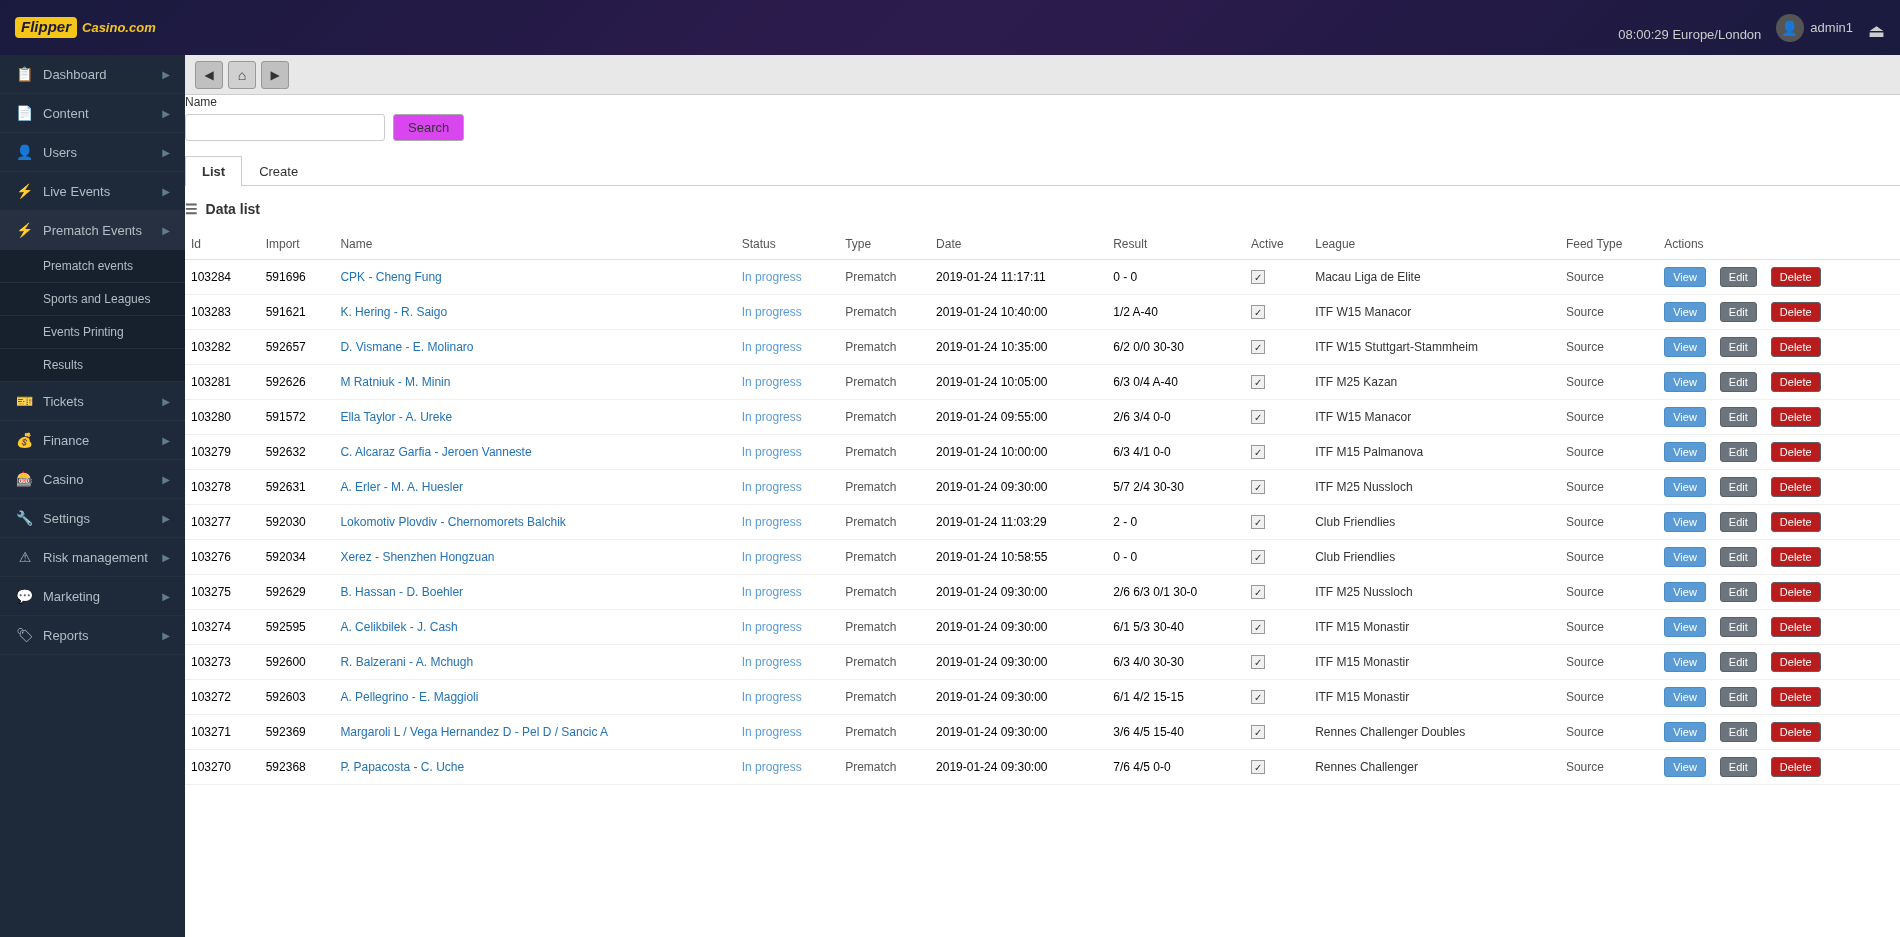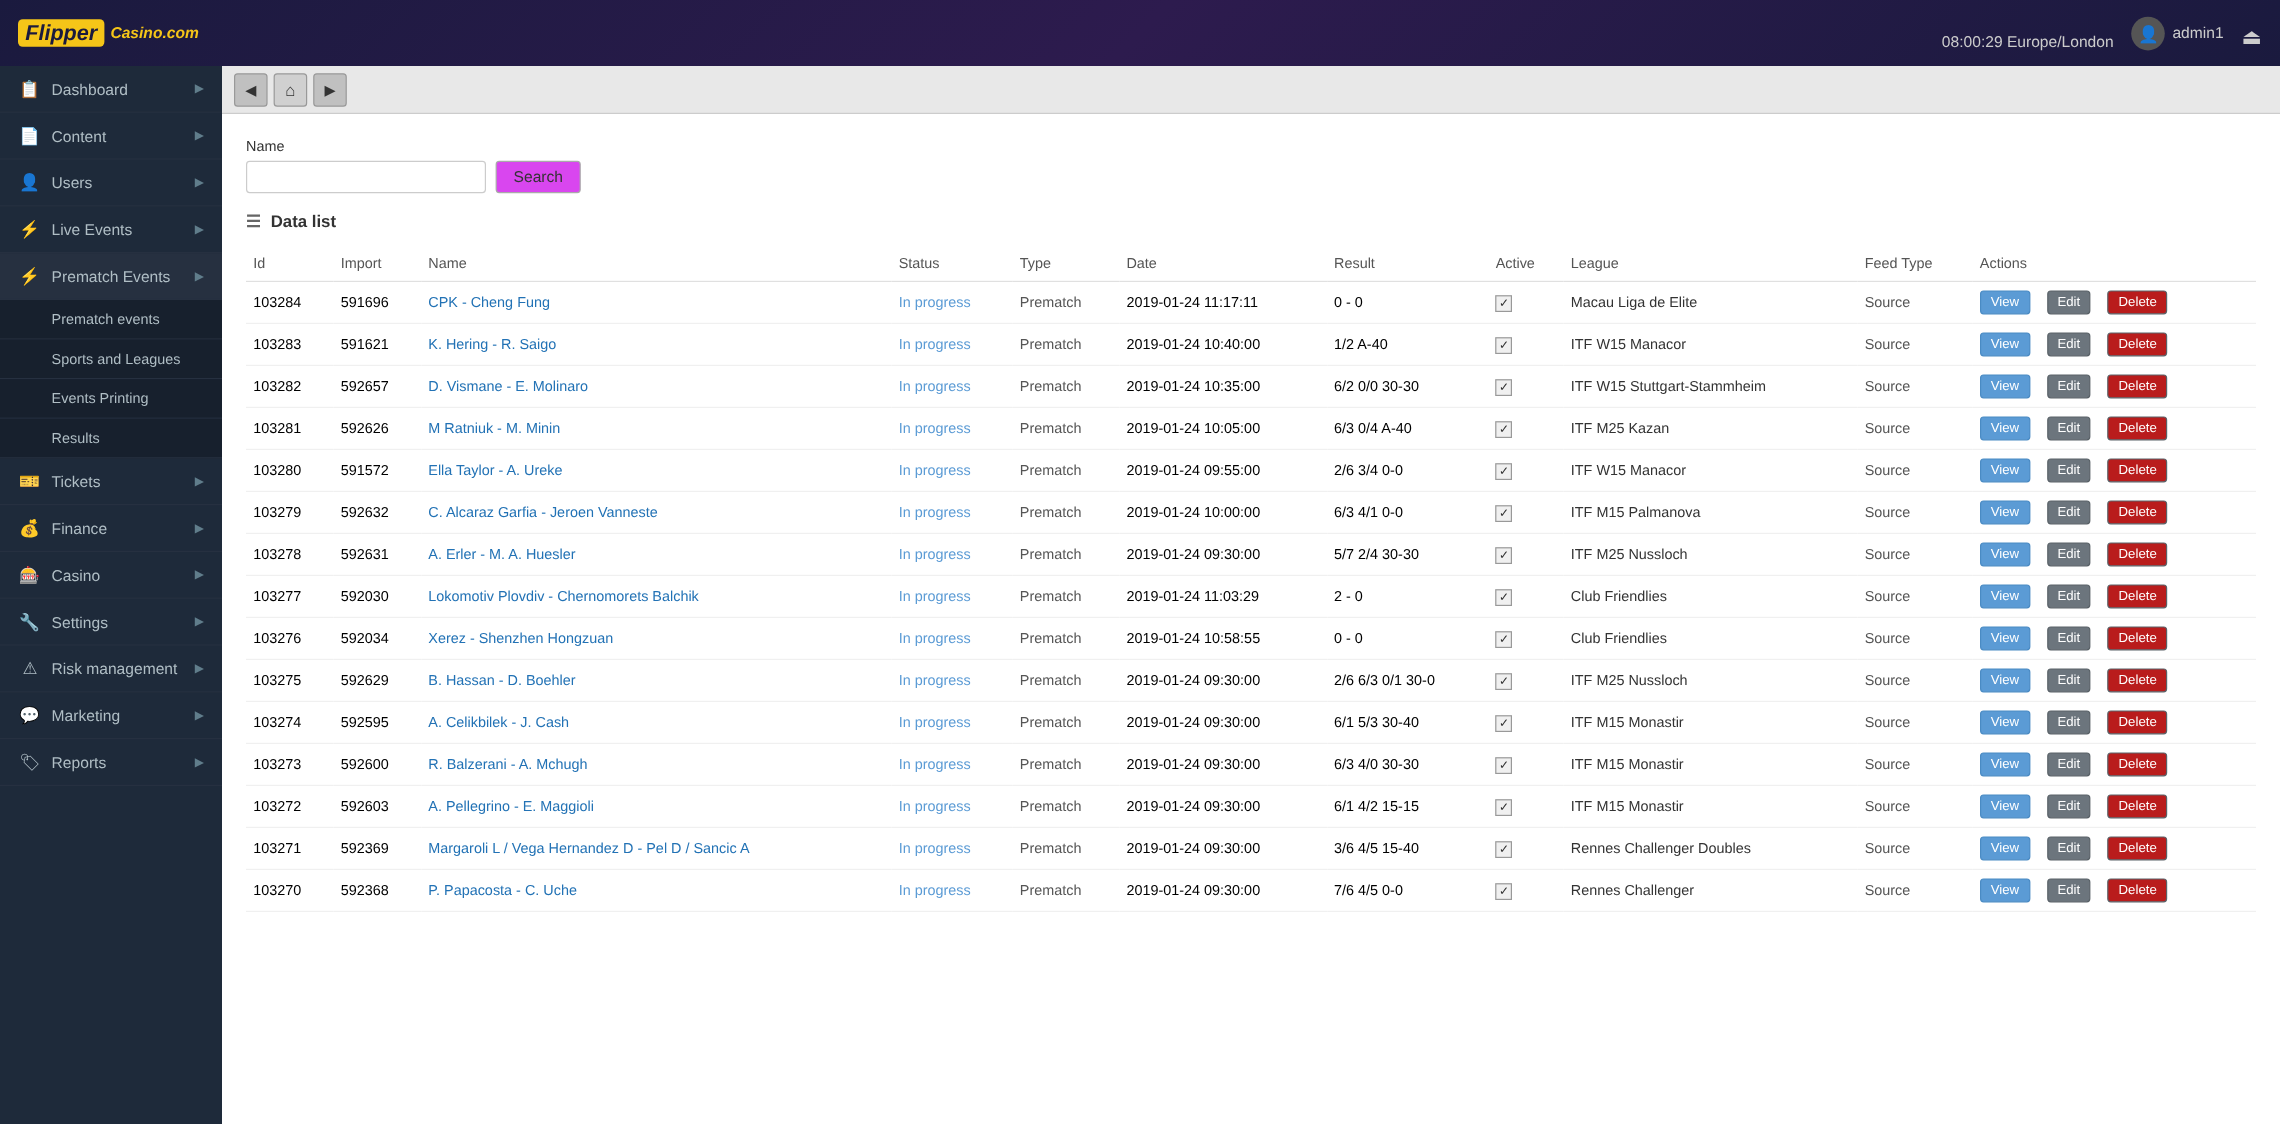--- a/index.html
+++ b/index.html
@@ -116,21 +116,20 @@
       font-size: 12px;
       color: #333;
     }
     .nav-btn.home { background: #d0d0d0; font-size: 14px; }
 
     
     .main-content {
       flex: 1;
       overflow-y: auto;
       background: #fff;
-      padding: 20px;
     }
 
     .search-section {
       margin-bottom: 15px;
     }
     .search-label {
       font-size: 12px;
       color: #333;
       margin-bottom: 5px;
       display: block;
@@ -265,21 +264,21 @@
 
     .feed-type { color: #555; }
     .league-name { color: #333; }
   </style>
 </head>
 <body>
 
 <div class="header">
   <div class="logo">
     <div class="logo-box">
-      <div style="font-size:18px;font-weight:bold;color:#1a1a3e;font-style:italic;line-height:1.1;text-align:center;">Flipper</div>
+      <div style="font-size:15px;font-weight:bold;color:#1a1a3e;font-style:italic;line-height:1.1;text-align:center;">Flipper</div>
     </div>
     <div style="color:#f5c518;font-style:italic;font-size:13px;font-weight:bold;">Casino.com</div>
   </div>
   <div class="header-right">
     <span style="color:#ccc;font-size:13px;">08:00:29 Europe/London</span>
     <div class="header-user">
       <div class="user-icon">👤</div>
       <span style="color:#ccc;">admin1</span>
     </div>
     <span class="logout-icon">⏏</span>
@@ -368,20 +367,24 @@
     <div class="main-content">
 
       <div class="search-section">
         <label class="search-label">Name</label>
         <div class="search-row">
           <input class="search-input" type="text" placeholder="" style="">
           <button class="search-btn">Search</button>
         </div>
       </div>
 
+      <div class="tabs">
+        <div class="tab active">List</div>
+        <div class="tab">Create</div>
+      </div>
 
       <div class="data-list-header">
         <span class="data-list-icon">☰</span>
         <span>Data list</span>
       </div>
 
       <table class="data-table">
         <thead>
           <tr>
             <th>Id</th>

